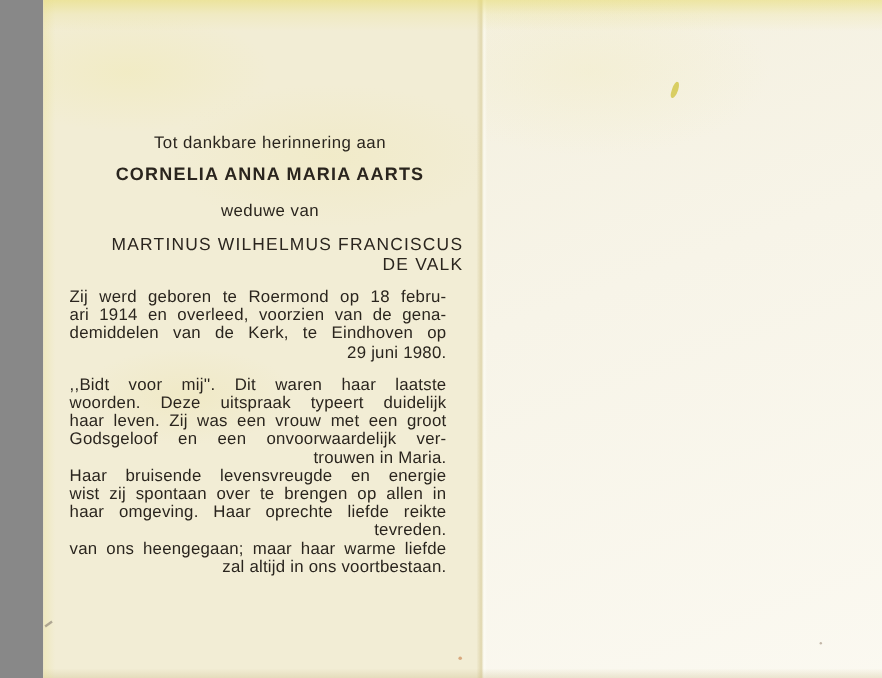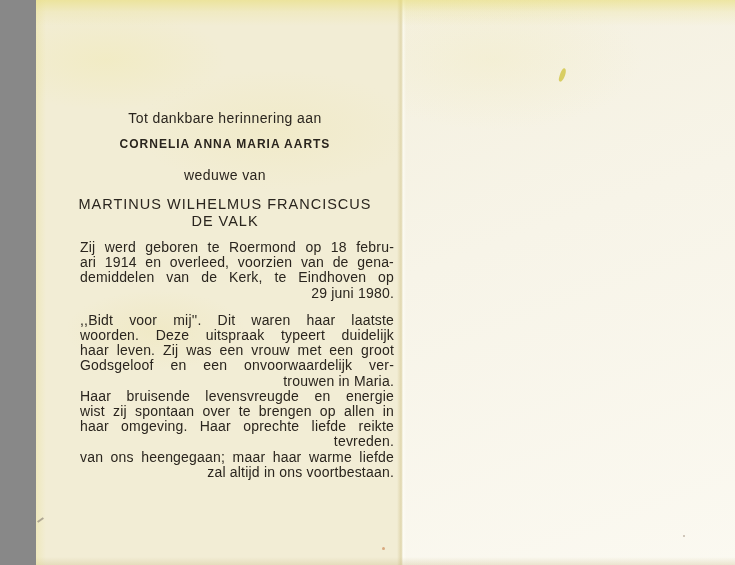--- a/index.html
+++ b/index.html
@@ -20,25 +20,25 @@
       var(--paper_left,#f2edd5);
   }
   .page.right{
     left:366px;width:369px;
     background:
       radial-gradient(150px 70px at 90px 60px, rgba(240,233,180,.28), rgba(240,233,180,0)),
       linear-gradient(160deg, #f4f0df 0%, var(--paper_right,#f7f4e8) 40%, var(--paper_bottom_right,#fbf9f1) 100%);
   }
   .hdr{position:absolute;left:28px;width:322px;text-align:center;}
   .intro{top:110px;font-size:14px;letter-spacing:.4px;}
-  .name{top:137px;font-size:12px;font-weight:bold;letter-spacing:1px;}
+  .name{top:137px;font-size:15px;font-weight:bold;letter-spacing:1px;}
   .rel{top:167px;font-size:14px;letter-spacing:.4px;}
-  .spouse{top:196px;font-size:14.5px;letter-spacing:1px;line-height:16.5px;}
+  .spouse{top:196px;font-size:14.5px;letter-spacing:1px;line-height:16.5px;text-align:right;}
   .body{
-    position:absolute;left:44px;top:240px;width:314px;
+    position:absolute;left:22px;top:240px;width:314px;
     font-size:14px;line-height:15.2px;letter-spacing:.2px;
   }
   .bl{min-height:15.2px;text-align:right;}
   .bl.j{text-align:justify;text-align-last:justify;}
   .bl.gap{margin-top:12px;}
   .fold{
     position:absolute;left:361px;top:0;width:9px;height:565px;pointer-events:none;
     background:linear-gradient(90deg, rgba(0,0,0,0), rgba(203,188,128,.45) 45%, rgba(255,255,248,.55) 70%, rgba(0,0,0,0));
   }
   .edge{position:absolute;pointer-events:none;}

